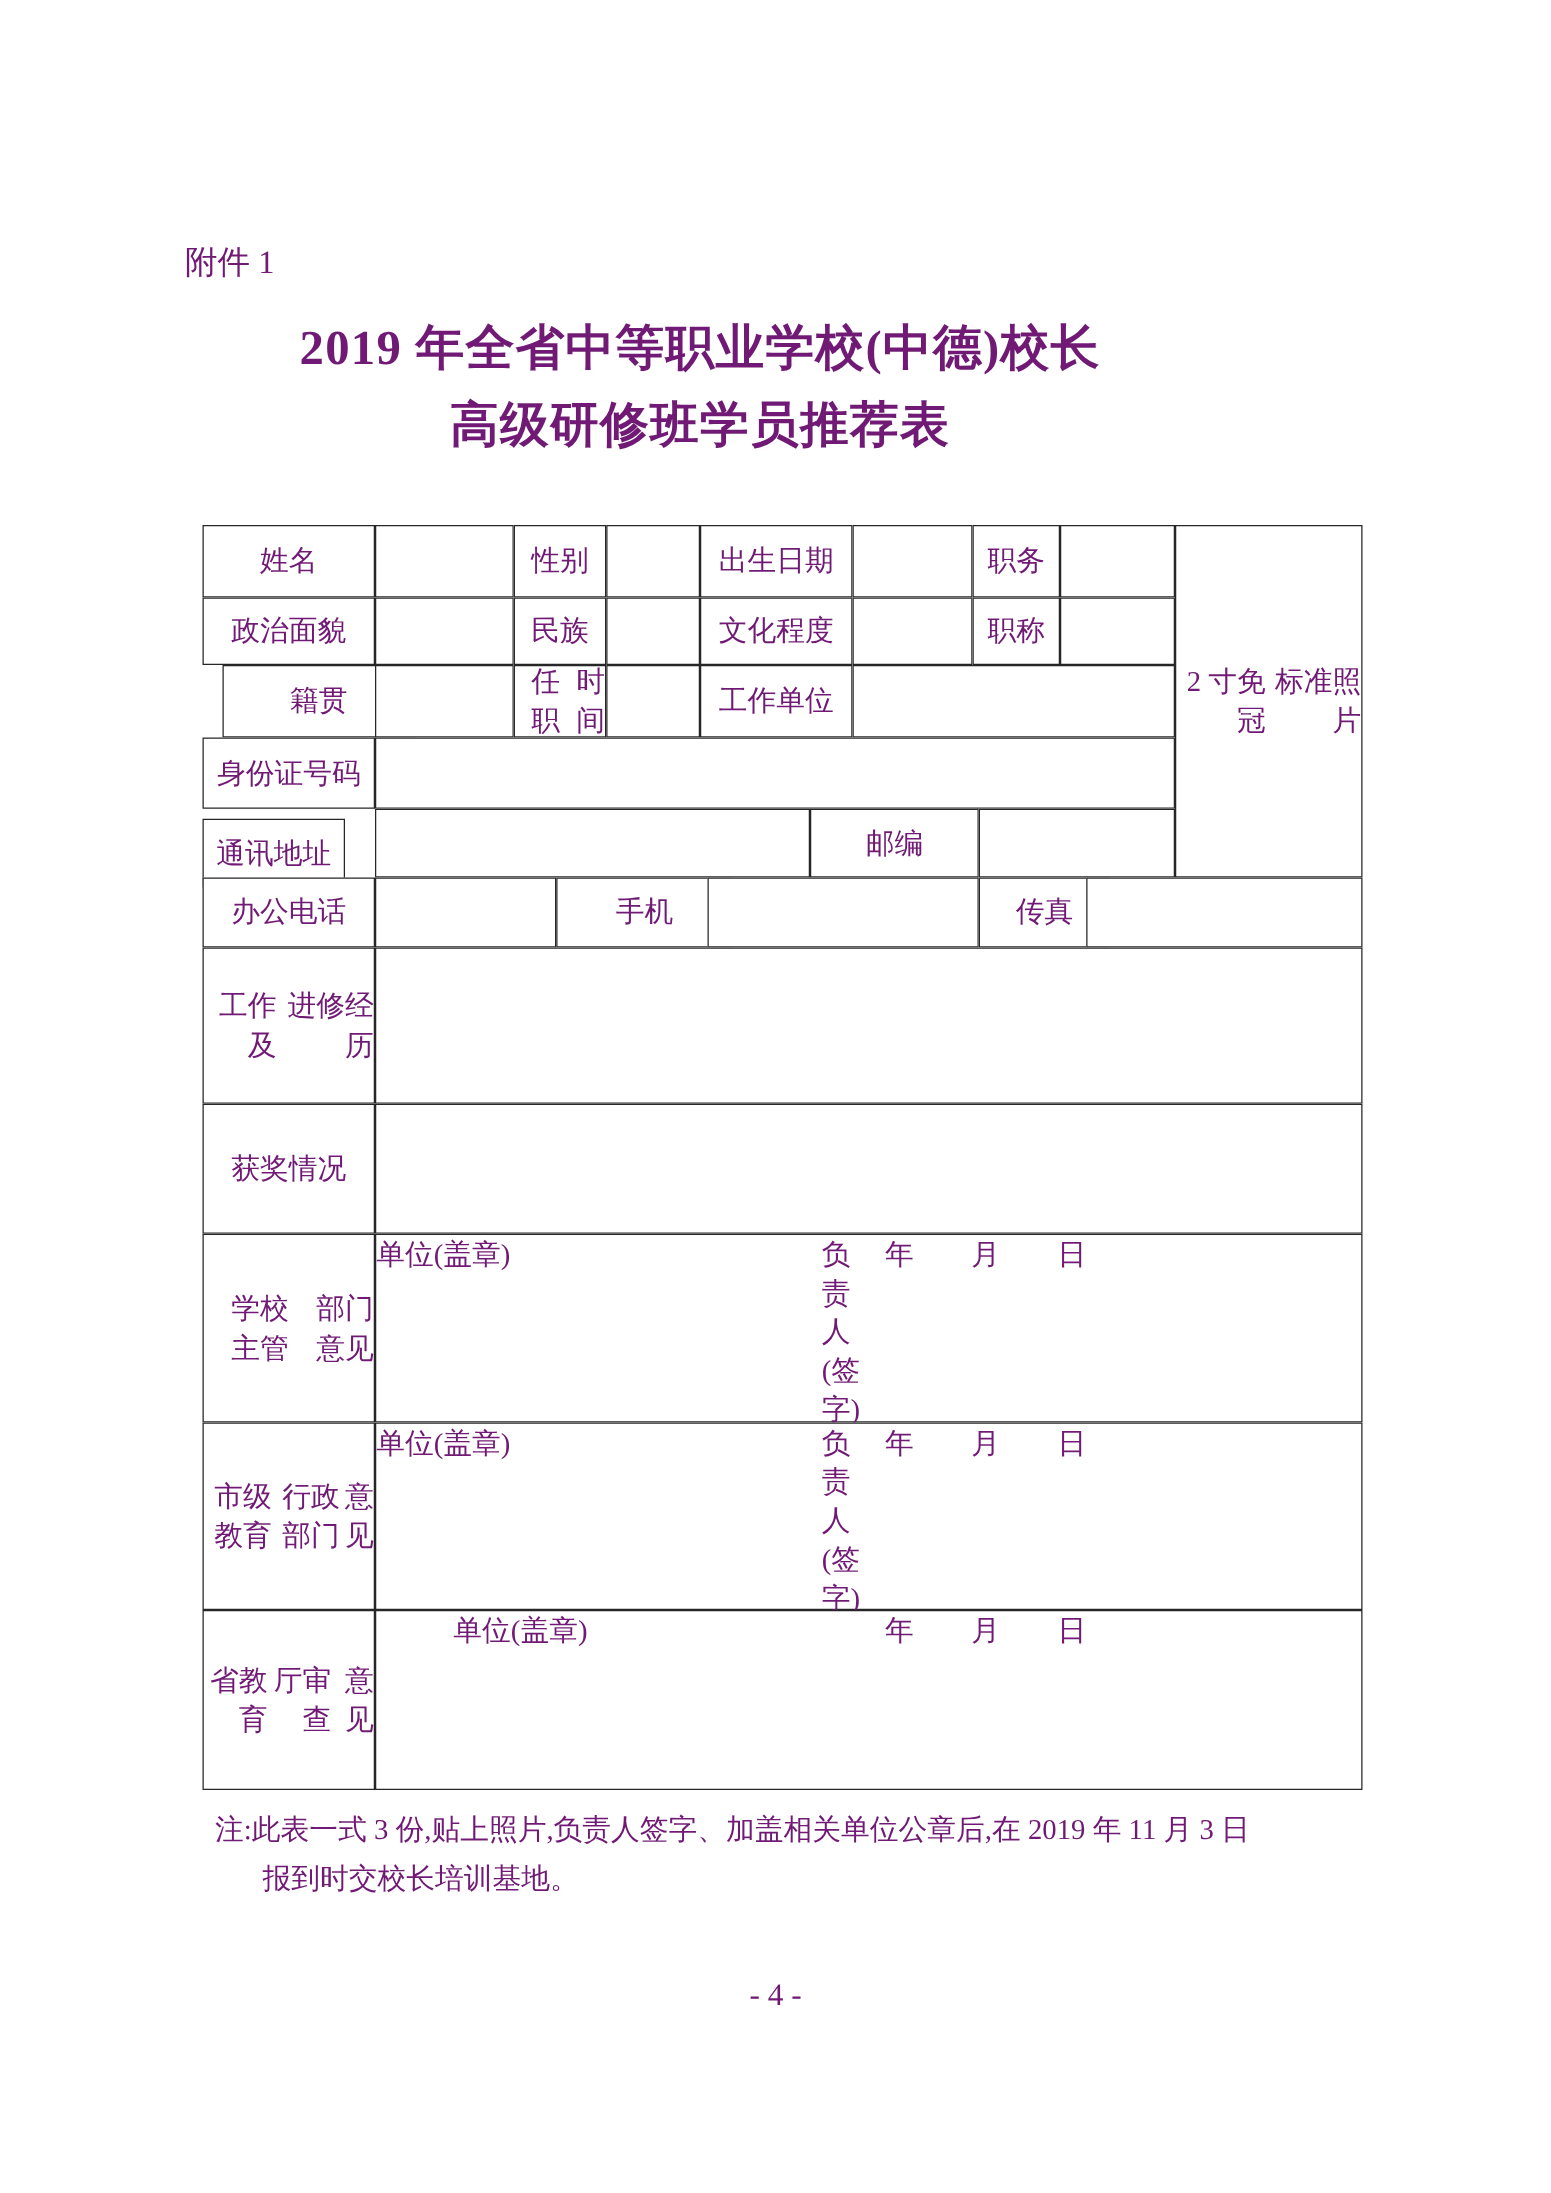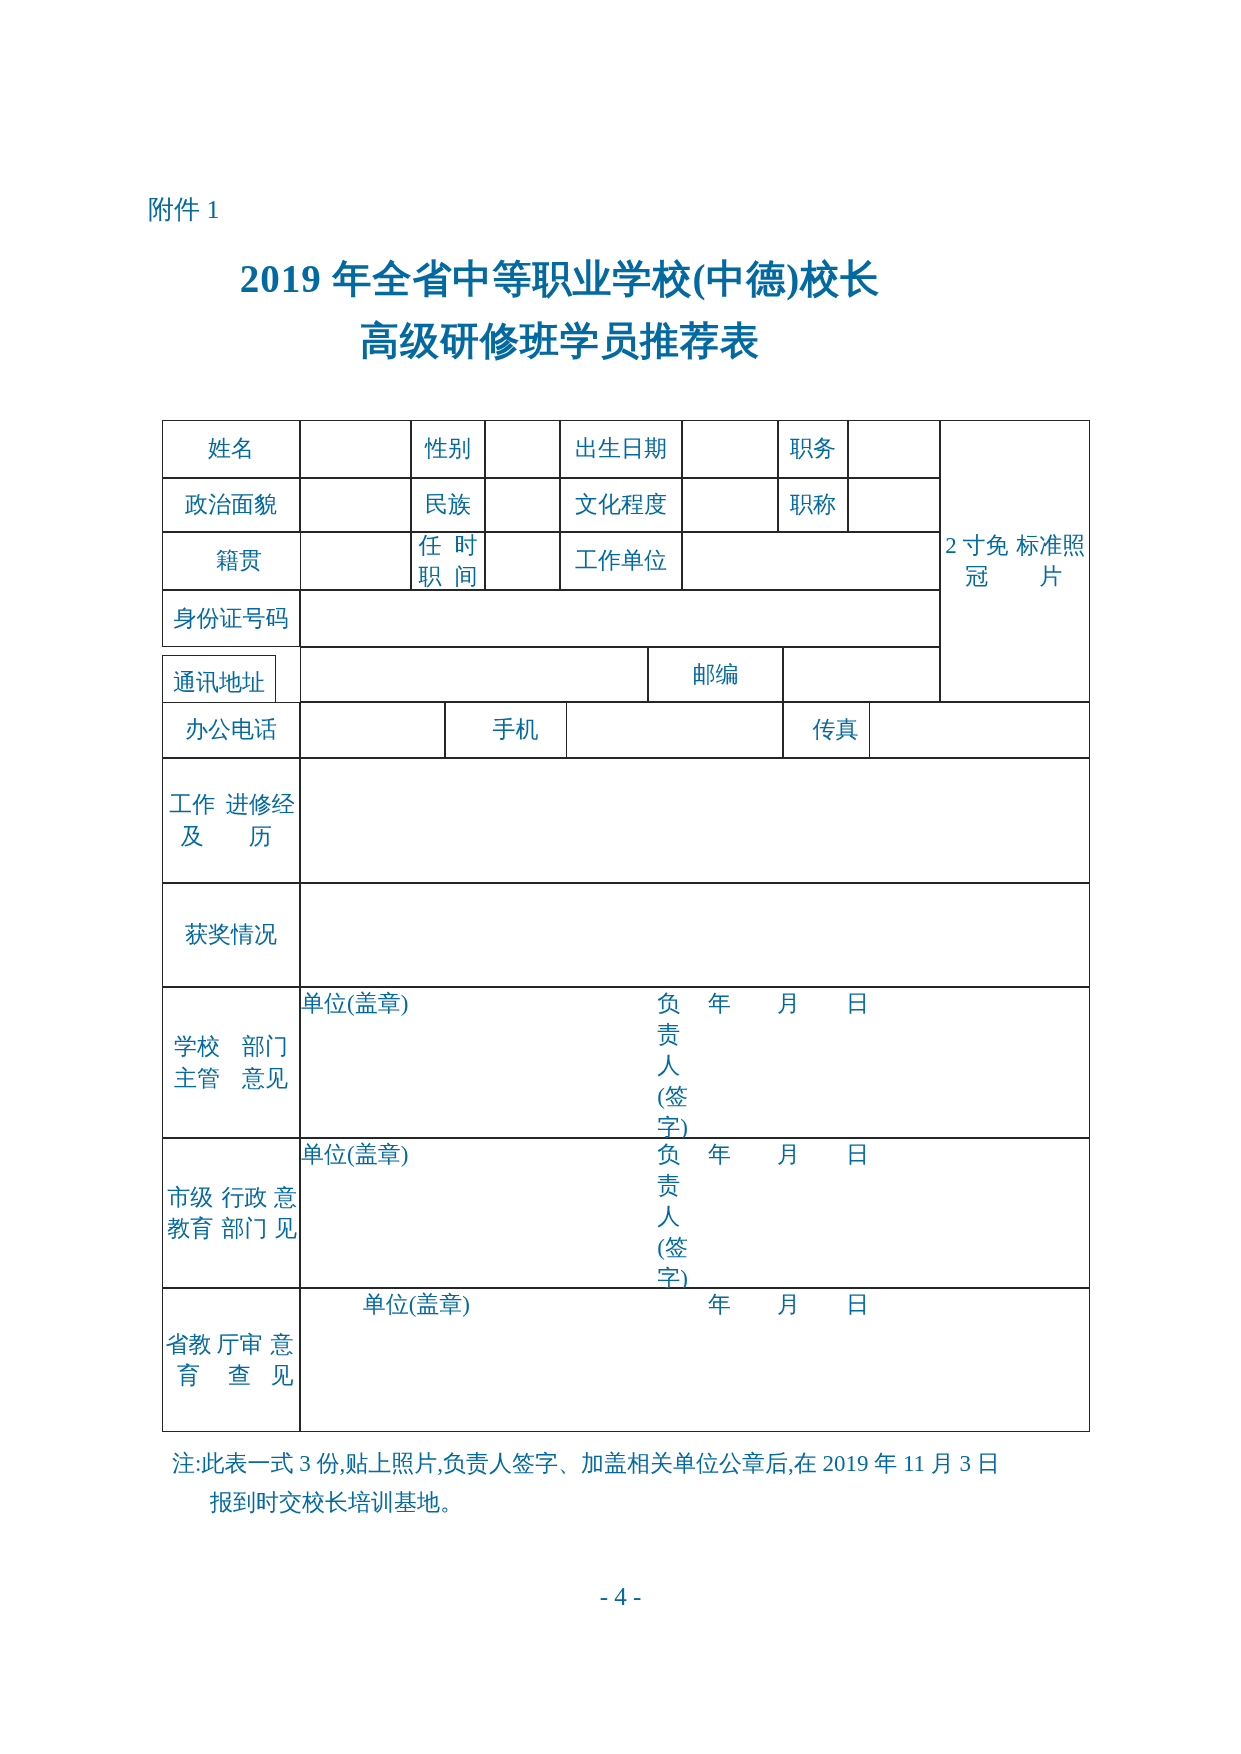--- a/index.html
+++ b/index.html
@@ -4,21 +4,21 @@
 <style>
   * { margin: 0; padding: 0; box-sizing: border-box; }
   html, body { background: #e8e8e8; }
   .page {
     position: relative;
     width: 1241px;
     height: 1754px;
     margin: 0 auto;
     background: #ffffff;
     font-family: "Liberation Serif", "DejaVu Serif", serif;
-    color: #0369a1;
+    color: #701a75;
     overflow: hidden;
   }
   .attachment {
     position: absolute;
     left: 148px; top: 192px;
     font-size: 26px;
   }
   .doc-title {
     position: absolute;
     left: 0; top: 248px;
@@ -33,21 +33,21 @@
     position: absolute;
     left: 162px; top: 420px;
     width: 928px; height: 1012px;
   }
   .cell {
     position: absolute;
     border: 1px solid #262626;
     display: flex;
     align-items: center;
     justify-content: center;
-    text-align: center;
+    text-align: right;
     font-size: 23px;
     line-height: 1.35;
     background: #ffffff;
   }
   .cell.col { flex-direction: row; }
   .opinion {
     flex-direction: row;
     justify-content: flex-end;
     align-items: stretch;
     text-align: left;
@@ -104,21 +104,21 @@
 
     <div class="cell" style="left:0;top:58px;width:138px;height:54px">政治面貌</div>
     <div class="cell" style="left:138px;top:58px;width:111px;height:54px"></div>
     <div class="cell" style="left:249px;top:58px;width:74px;height:54px">民族</div>
     <div class="cell" style="left:323px;top:58px;width:75px;height:54px"></div>
     <div class="cell" style="left:398px;top:58px;width:122px;height:54px">文化程度</div>
     <div class="cell" style="left:520px;top:58px;width:96px;height:54px"></div>
     <div class="cell" style="left:616px;top:58px;width:70px;height:54px">职称</div>
     <div class="cell" style="left:686px;top:58px;width:92px;height:54px"></div>
 
-    <div class="cell" style="left:0;top:112px;width:154px;height:58px">籍贯</div>
+    <div class="cell" style="left:16px;top:112px;width:154px;height:58px">籍贯</div>
     <div class="cell" style="left:138px;top:112px;width:111px;height:58px"></div>
     <div class="cell col" style="left:249px;top:112px;width:74px;height:58px">
       <span>任职</span>
       <span>时间</span>
     </div>
     <div class="cell" style="left:323px;top:112px;width:75px;height:58px"></div>
     <div class="cell" style="left:398px;top:112px;width:122px;height:58px">工作单位</div>
     <div class="cell" style="left:520px;top:112px;width:258px;height:58px"></div>
 
     <div class="cell" style="left:0;top:170px;width:138px;height:57px">身份证号码</div>

